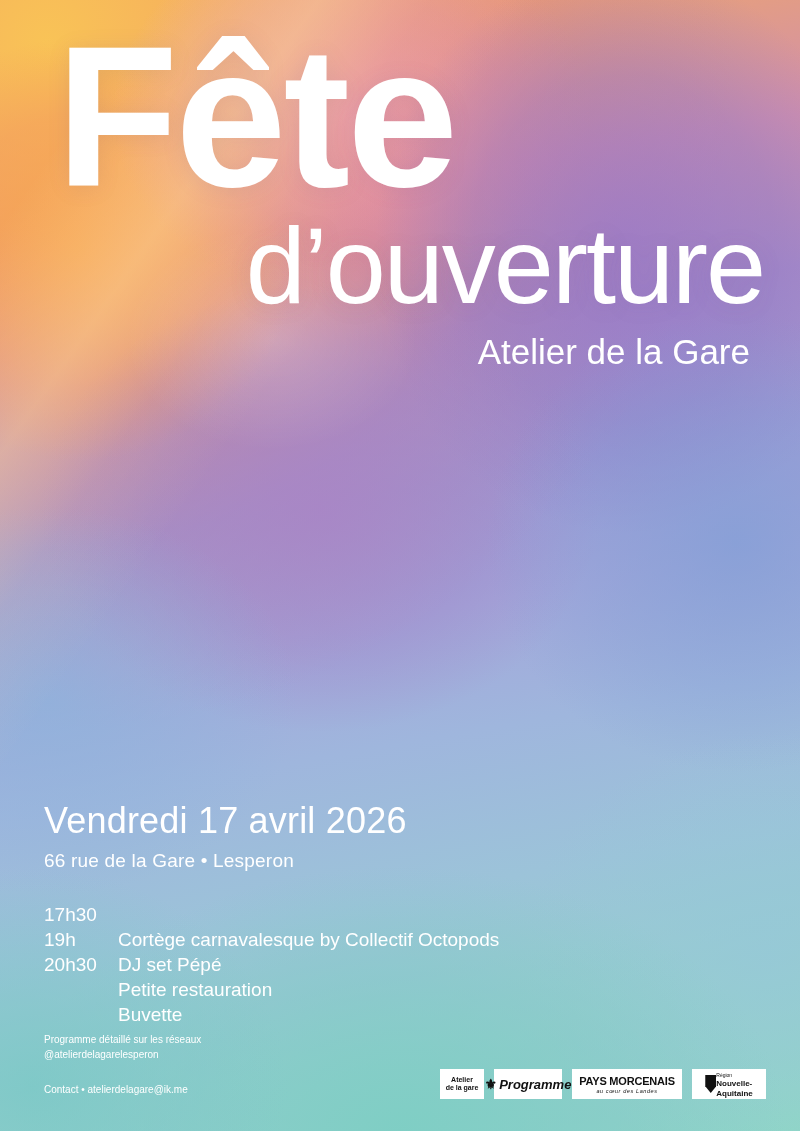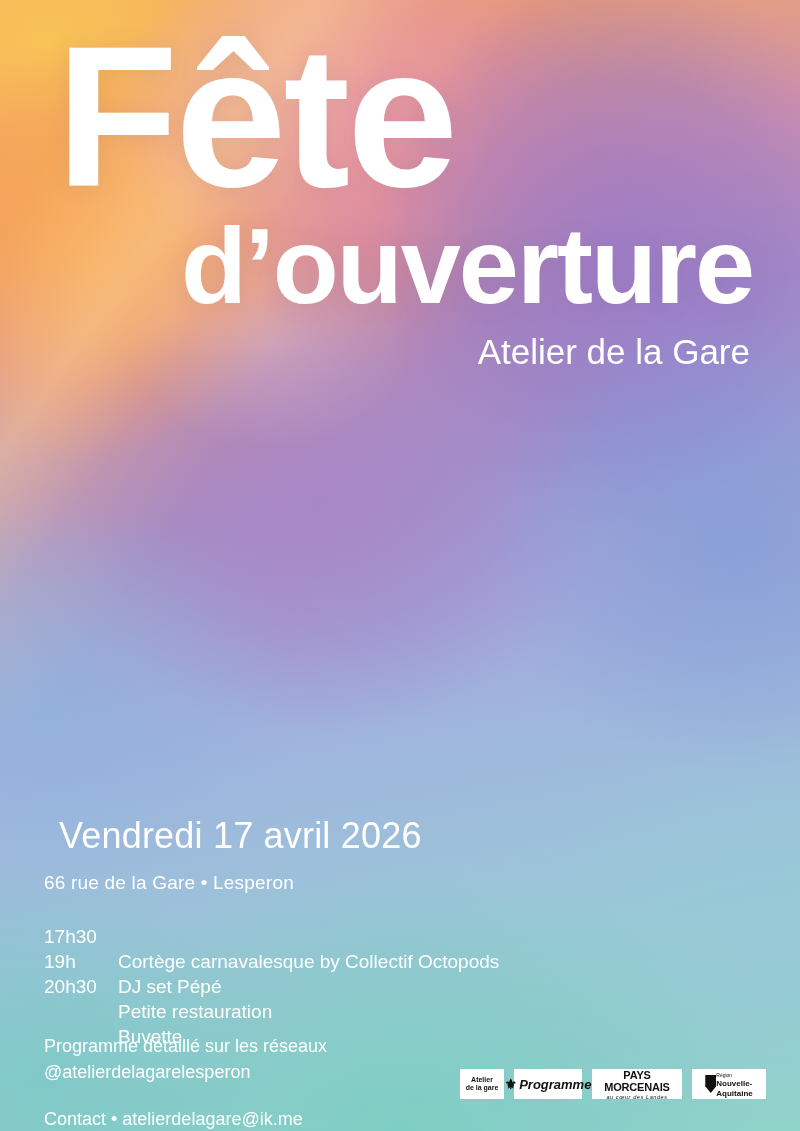--- a/index.html
+++ b/index.html
@@ -92,24 +92,24 @@
     line-height: 0.95;
     font-weight: bold;
     letter-spacing: -3px;
     padding-left: 56px;
     margin: 0;
     text-shadow: 0 2px 22px rgba(120,90,140,0.13);
   }
   .title-line2 {
     font-size: 108px;
     line-height: 1.0;
-    font-weight: bold;
+    font-weight: normal;
     letter-spacing: -2px;
     margin: 0;
-    padding-right: 47px;
+    padding-right: 36px;
     text-align: right;
     text-shadow: 0 2px 22px rgba(120,90,140,0.13);
   }
   .subtitle {
     font-size: 35px;
     font-weight: normal;
     letter-spacing: 0px;
     margin: 12px 0 0 0;
     padding-right: 50px;
     text-align: right;
@@ -119,21 +119,21 @@
   
   .info {
     position: absolute;
     left: 44px;
     top: 800px;
     color: #ffffff;
   }
   .date-line {
     font-size: 36px;
     letter-spacing: 0.2px;
-    margin: 15px;
+    margin: 0;
     white-space: nowrap;
   }
   .time-line {
     font-size: 36px;
     margin: 4px 0 0 0;
   }
   .address-line {
     font-size: 19px;
     margin: 8px 0 0 0;
     letter-spacing: 0.2px;
@@ -154,21 +154,21 @@
   }
   .sched-label {
     flex: 1 1 auto;
   }
 
   .footnotes {
     position: absolute;
     left: 44px;
     top: 1033px;
     color: #ffffff;
-    font-size: 18px;
+    font-size: 10px;
     line-height: 1.45;
   }
   .footnotes .contact {
     margin-top: 21px;
   }
 
   
   .logos {
     position: absolute;
     right: 34px;
@@ -203,21 +203,21 @@
     flex-direction: row;
     align-items: center;
     justify-content: center;
     gap: 2px;
   }
   .logo-lesperon .mark {
     font-size: 14px;
     font-style: normal;
   }
   .logo-pays {
-    width: 90px;
+    width: 110px;
     height: 30px;
     font-size: 11px;
     letter-spacing: -0.2px;
   }
   .logo-pays .sub {
     font-size: 5.5px;
     font-weight: normal;
     font-style: italic;
     letter-spacing: 0.6px;
     margin-top: 1px;

